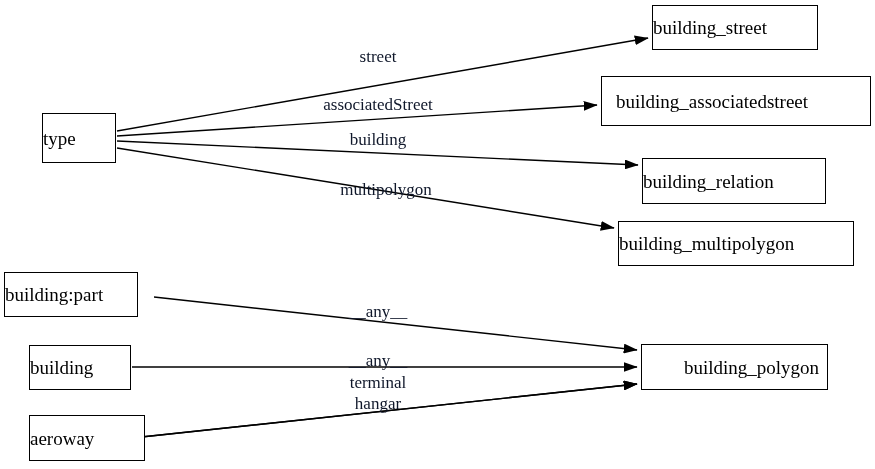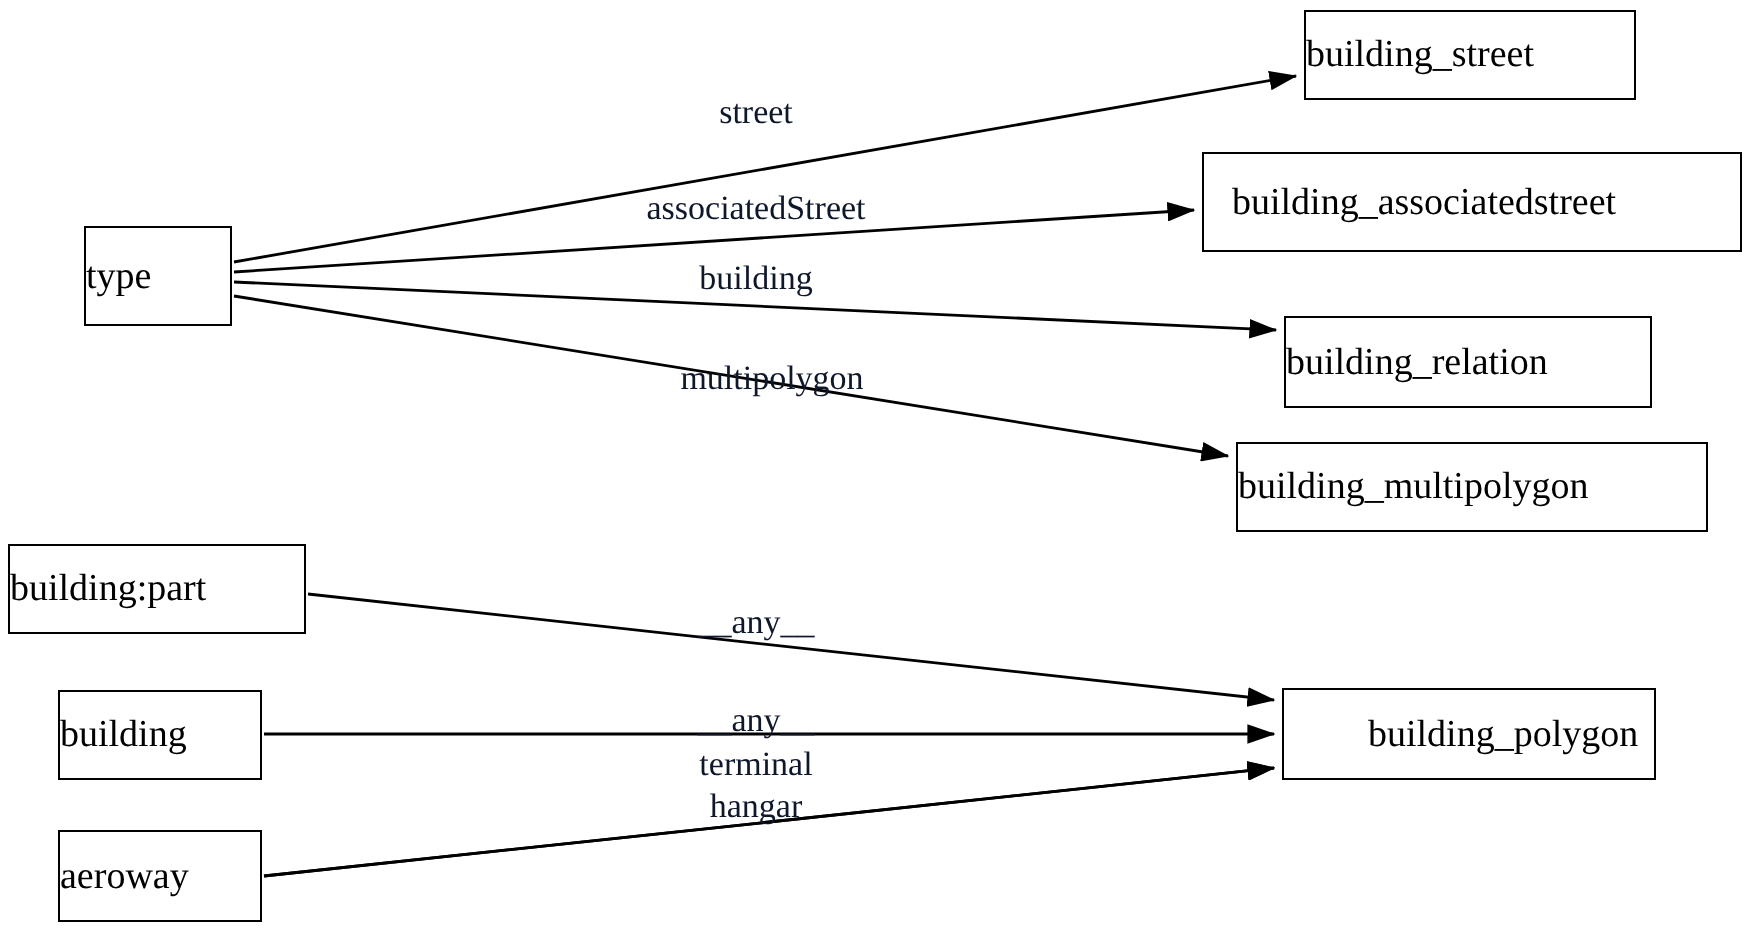--- a/index.html
+++ b/index.html
@@ -77,27 +77,27 @@
       </div>
       <div class="node" style="left: 601px; top: 76px; width: 270px; height: 50px; border-color: rgb(0, 0, 0); padding-left: 14px;">
         <span>building_associatedstreet</span>
       </div>
       <div class="node" style="left: 642px; top: 158px; width: 184px; height: 46px; border-color: rgb(0, 0, 0);">
         <span>building_relation</span>
       </div>
       <div class="node" style="left: 618px; top: 221px; width: 236px; height: 45px; border-color: rgb(0, 0, 0);">
         <span>building_multipolygon</span>
       </div>
-      <div class="node" style="left: 4px; top: 272px; width: 149px; height: 45px; border-color: rgb(0, 0, 0);">
+      <div class="node" style="left: 4px; top: 272px; width: 134px; height: 45px; border-color: rgb(0, 0, 0);">
         <span>building:part</span>
       </div>
       <div class="node" style="left: 29px; top: 345px; width: 102px; height: 45px; border-color: rgb(0, 0, 0);">
         <span>building</span>
       </div>
-      <div class="node" style="left: 29px; top: 415px; width: 102px; height: 46px; border-color: rgb(0, 0, 0);">
+      <div class="node" style="left: 29px; top: 415px; width: 116px; height: 46px; border-color: rgb(0, 0, 0);">
         <span>aeroway</span>
       </div>
       <div class="node" style="left: 641px; top: 344px; width: 187px; height: 46px; border-color: rgb(0, 0, 0); padding-left: 42px;">
         <span>building_polygon</span>
       </div>
     </div>
   <div id="label-layer">
       <div class="edge-label" style="left: 378px; top: 56px;">street</div>
       <div class="edge-label" style="left: 378px; top: 104px;">associatedStreet</div>
       <div class="edge-label" style="left: 378px; top: 139px;">building</div>

